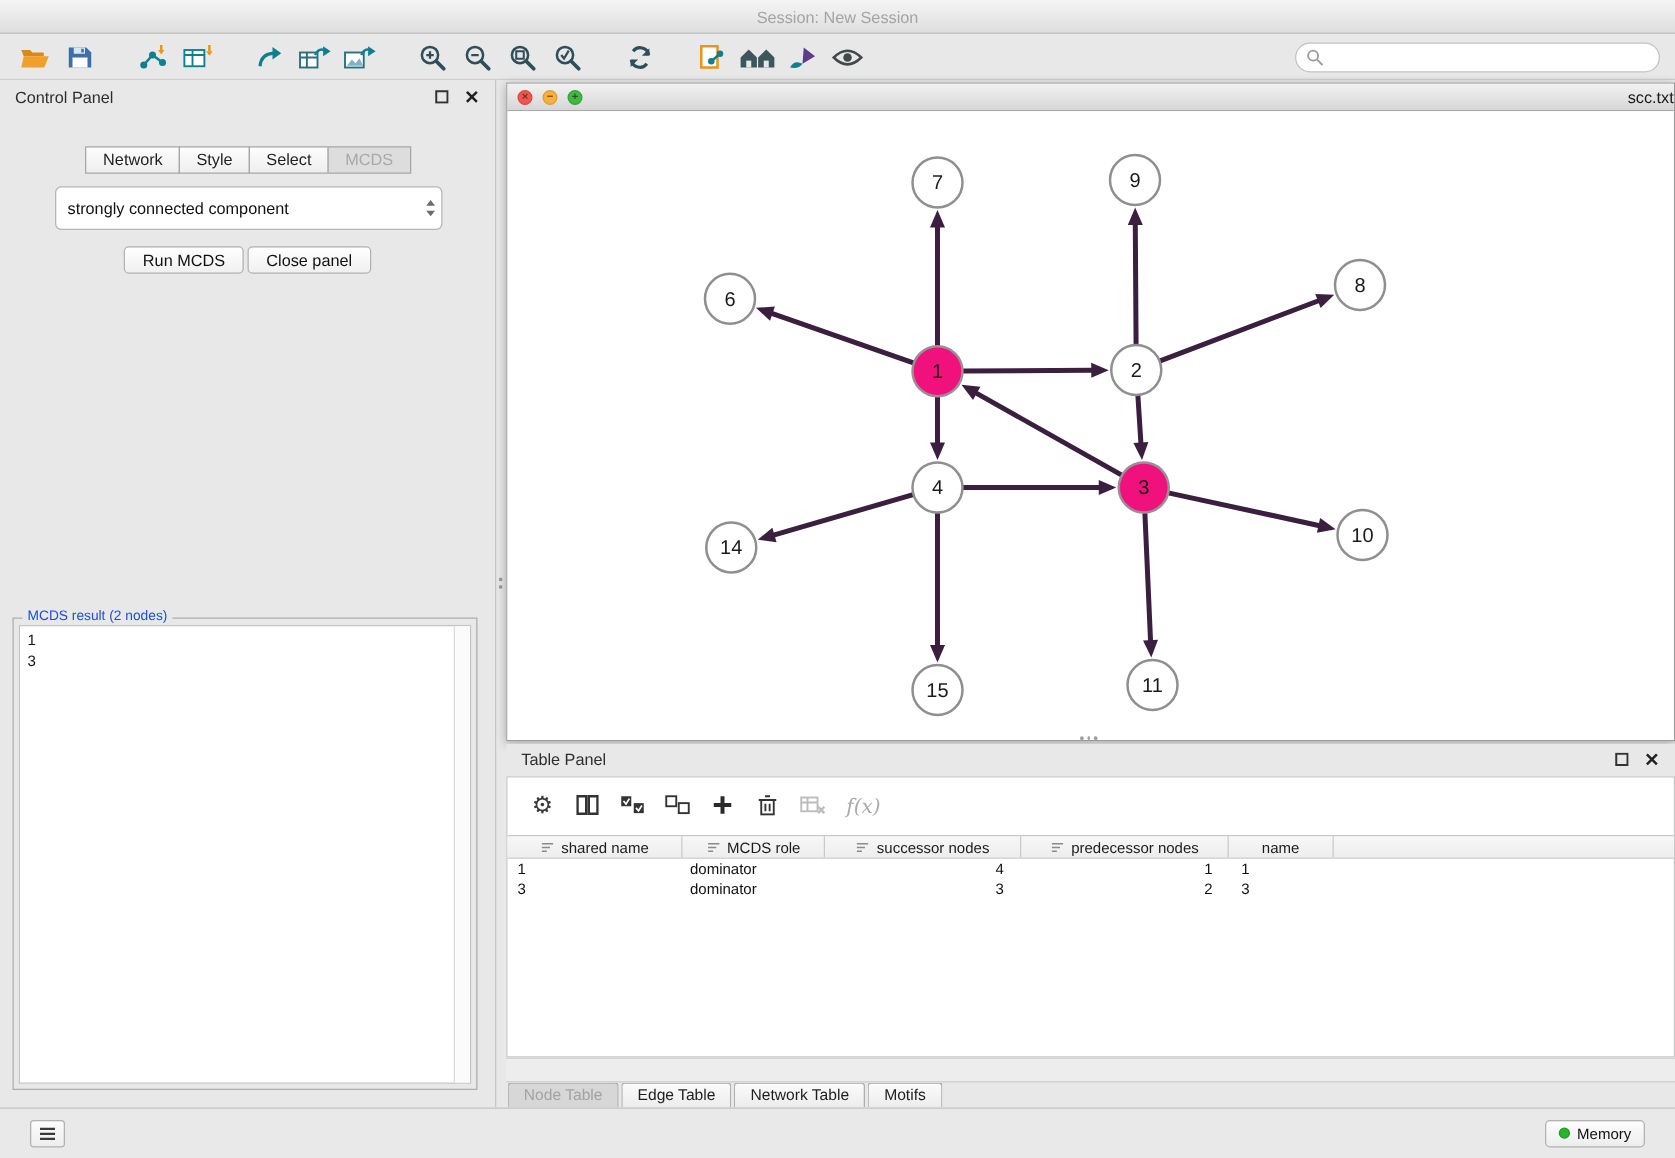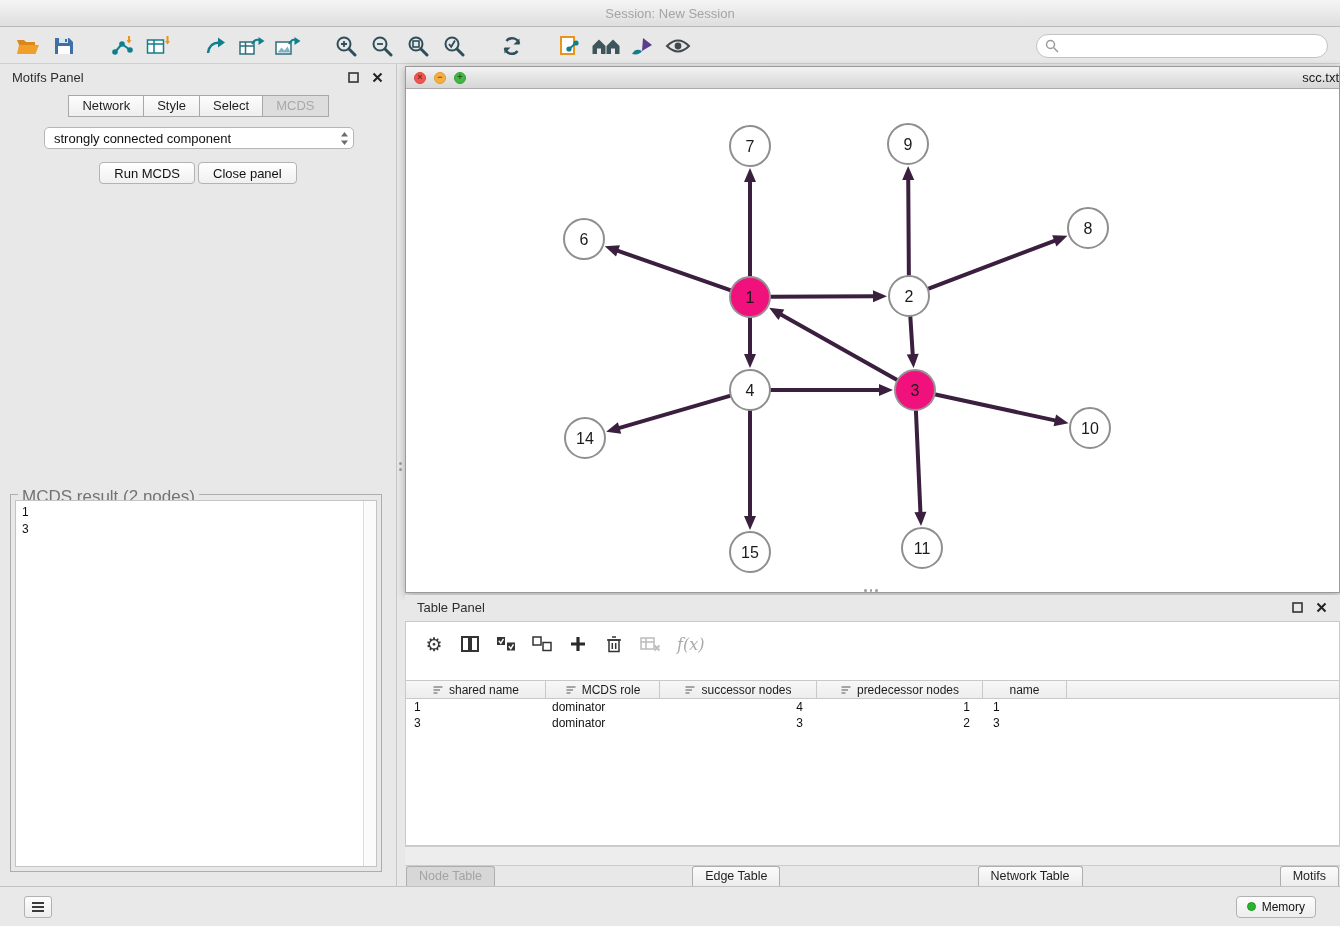--- a/index.html
+++ b/index.html
@@ -42,42 +42,43 @@
   .cp-header { display:flex; align-items:center; padding:6px 12px 2px 12px; }
   .cp-header .cp-title { font-size:13px; color:#2e2e2e; }
   .win-btns { margin-left:auto; display:flex; gap:10px; align-items:center; }
   .win-btn { width:14px; height:14px; display:flex; align-items:center; justify-content:center; color:#333; font-size:13px; font-weight:bold; }
   .cp-tabs { display:flex; justify-content:center; margin-top:8px; }
   .cp-tab {
     font-size:13px; color:#1f1f1f;
     background:linear-gradient(#fdfdfd,#eeeeee);
     border:1px solid #a8a8a8; padding:2px 13px 3px 13px; margin-right:-1px;
     cursor:default;
+    margin-top:22px;
   }
   .cp-tab.active { background:#dddddd; color:#a9a9a9; }
   .opt-label { text-align:center; margin-top:22px; font-size:13px; color:#1d1d1d; }
   .dropdown {
-    margin:10px 42px 0 44px; height:22px;
+    margin:10px 42px 0 44px; height:35px;
     background:#fff; border:1px solid #b5b5b5; border-radius:5px;
     display:flex; align-items:center; padding:0 4px 0 9px; font-size:13px;
   }
   .dropdown .dd-val { flex:1; color:#111; }
   .cp-buttons { display:flex; justify-content:center; gap:3px; margin-top:13px; }
   .btn {
     font-family:"Liberation Sans",sans-serif; font-size:13px; color:#111;
     background:linear-gradient(#ffffff,#f0f0f0);
     border:1px solid #b3b3b3; border-radius:4px; height:22px; padding:0 14px;
   }
   .result-box {
     position:absolute; left:10px; right:14px; top:430px; bottom:14px;
     border:1px solid #adadad;
   }
   .result-legend {
     position:absolute; top:-8px; left:7px; background:#e8e8e8;
-    padding:0 4px; font-size:17px; color:#737373;
+    padding:0 4px; font-size:11px; color:#1d4ed8;
   }
   .result-inner {
     position:absolute; top:5px; left:4px; right:4px; bottom:4px;
     background:#fff; border:1px solid #c4c4c4;
     font-size:12px; line-height:17px; padding:3px 6px; color:#111;
   }
   .result-inner .scroll-track {
     position:absolute; top:0; bottom:0; right:0; width:13px;
     border-left:1px solid #dcdcdc; background:#fbfbfb;
   }
@@ -110,37 +111,37 @@
   .tp-header { display:flex; align-items:center; padding:5px 12px 0 12px; }
   .tp-title { font-size:13px; color:#2e2e2e; }
   .tp-body {
     position:absolute; top:26px; left:0; right:0; bottom:40px;
     background:#fff; border:1px solid #c9c9c9;
   }
   .tp-toolbar { display:flex; align-items:center; gap:16px; padding:12px 0 10px 18px; }
   .tp-tool { display:flex; align-items:center; justify-content:center; min-width:20px; height:20px; }
   .fx-label { font-family:"DejaVu Serif", serif; font-style:italic; color:#a9a9a9; font-size:16px; }
   .gear-glyph { font-size:19px; color:#3a3a3a; line-height:1; }
-  .thead { display:flex; margin-top:16px; border-top:1px solid #c9c9c9; border-bottom:1px solid #c9c9c9; background:linear-gradient(#f7f7f7,#ededed); height:19px; }
+  .thead { display:flex; margin-top:4px; border-top:1px solid #c9c9c9; border-bottom:1px solid #c9c9c9; background:linear-gradient(#f7f7f7,#ededed); height:19px; }
   .th {
     display:flex; align-items:center; justify-content:center; gap:5px;
     font-size:12px; color:#1c1c1c; border-right:1px solid #c9c9c9; height:100%;
   }
   .tr { display:flex; height:16px; }
   .td { font-size:12px; color:#111; line-height:16px; }
   .c0 { width:140px; padding-left:8px; }
   .c1 { width:114px; padding-left:6px; }
   .c2 { width:157px; text-align:right; padding-right:14px; }
   .c3 { width:166px; text-align:right; padding-right:13px; }
   .c4 { width:84px;  padding-left:10px; }
   .tp-strip {
     position:absolute; left:0; right:0; bottom:20px; height:20px;
     background:#ededed; border-top:1px solid #cccccc; border-bottom:1px solid #cccccc;
   }
-  .tp-tabs { position:absolute; left:0; right:0; bottom:0; height:20px; display:flex; justify-content:space-between; align-items:flex-end; }
+  .tp-tabs { position:absolute; left:0; right:0; bottom:0; height:20px; display:flex; justify-content:flex-start; align-items:flex-end; }
   .tp-tab {
     font-size:12.5px; color:#1f1f1f;
     background:linear-gradient(#fbfbfb,#ececec);
     border:1px solid #aeaeae; border-bottom:none;
     padding:2px 12px 3px 12px; margin:0 1px;
     border-radius:3px 3px 0 0;
   }
   .tp-tab.active { background:#d7d7d7; color:#a3a3a3; }
   
   .status-bar {
@@ -299,21 +300,21 @@
     <svg width="14" height="14" viewBox="0 0 14 14">
       <circle cx="5.5" cy="5.5" r="4" fill="none" stroke="#9a9a9a" stroke-width="1.5"></circle>
       <path d="M8.7 8.7 L13 13" stroke="#9a9a9a" stroke-width="1.5"></path>
     </svg>
     <input value="" style="">
   </div>
 </div>
 
 <div class="control-panel">
   <div class="cp-header">
-    <span class="cp-title">Motifs Panel</span>
+    <span class="cp-title">Control Panel</span>
     <span class="win-btns">
       <span class="win-btn">
         <svg width="11" height="11" viewBox="0 0 11 11">
           <rect x="1" y="1" width="9" height="9" fill="none" stroke="#333" stroke-width="1.6"></rect>
         </svg>
       </span>
       <span class="win-btn">
         <svg width="11" height="11" viewBox="0 0 11 11">
           <path d="M1.5 1.5 L9.5 9.5 M9.5 1.5 L1.5 9.5" stroke="#222" stroke-width="2"></path>
         </svg>

